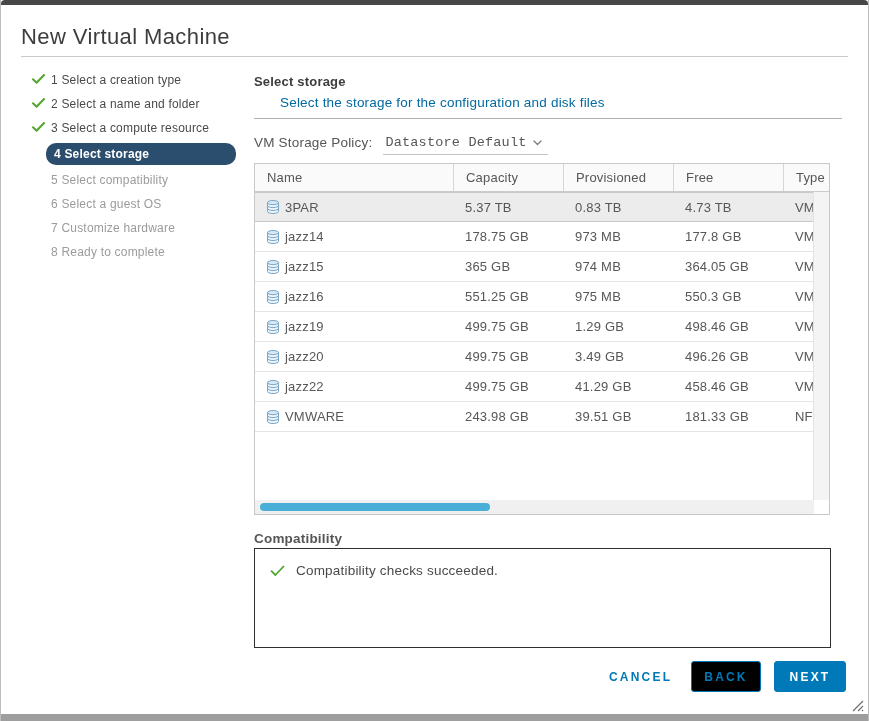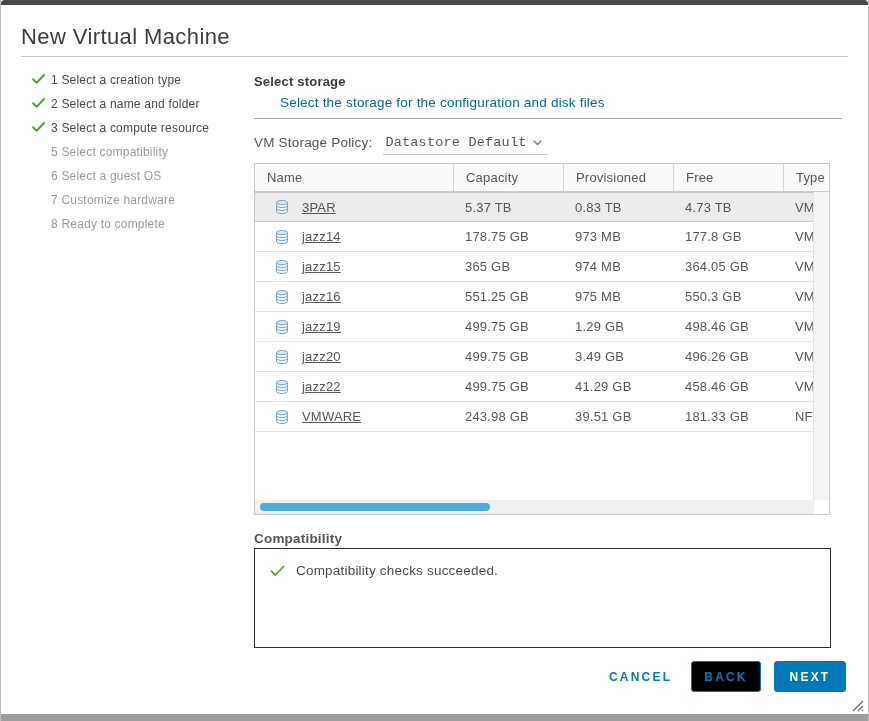--- a/index.html
+++ b/index.html
@@ -49,21 +49,21 @@
   .thead{display:grid;grid-template-columns:198px 110px 110px 110px 1fr;height:28px;
          background:#fafafa;border-bottom:1px solid #cccccc;box-sizing:border-box;}
   .th{line-height:27px;padding-left:12px;font-size:13px;color:#565656;letter-spacing:.2px;
       overflow:hidden;white-space:nowrap;}
   .th + .th{border-left:1px solid #d6d6d6;}
   .trow{display:grid;grid-template-columns:198px 110px 110px 110px 1fr;height:30px;
         border-bottom:1px solid #e4e4e4;box-sizing:border-box;align-items:center;
         font-size:13px;color:#575757;letter-spacing:.2px;cursor:pointer;background:#fff;}
   .trow.selected{background:#ececec;border-top:1px solid #c9c9c9;border-bottom:1px solid #c9c9c9;}
   .cell{overflow:hidden;white-space:nowrap;}
-  .name-cell{display:flex;align-items:center;gap:12px;padding-left:19px;text-decoration:underline;}
+  .name-cell{display:flex;align-items:center;gap:4px;padding-left:10px;}
   .num-cell,.type-cell{padding-left:12px;}
   .ds-icon{flex:0 0 16px;width:16px;height:16px;}
 
   .vscroll{position:absolute;top:28px;right:0;width:15px;bottom:14px;
            background:#f4f4f4;border-left:1px solid #e3e3e3;z-index:3;}
   .hscroll{position:absolute;left:0;right:15px;bottom:0;height:14px;background:#f0f0f0;z-index:3;}
   .hthumb{position:absolute;left:5px;top:3px;width:230px;height:8px;border-radius:4px;background:#49afd9;}
   .scroll-corner{position:absolute;right:0;bottom:0;width:15px;height:14px;background:#ffffff;z-index:3;}
 
   
@@ -108,20 +108,23 @@
           <path d="M1 5.2 L4.6 8.8 L12 1" fill="none" stroke="#52a52e" stroke-width="2" stroke-linecap="round" stroke-linejoin="round"></path>
         </svg>
         <span class="slabel">2 Select a name and folder</span>
       </div>
       <div class="step complete">
         <svg class="check" viewBox="0 0 13 11">
           <path d="M1 5.2 L4.6 8.8 L12 1" fill="none" stroke="#52a52e" stroke-width="2" stroke-linecap="round" stroke-linejoin="round"></path>
         </svg>
         <span class="slabel">3 Select a compute resource</span>
       </div>
+      <div class="step active">
+        <span class="slabel">4 Select storage</span>
+      </div>
       <div class="step pending">
         <span class="slabel">5 Select compatibility</span>
       </div>
       <div class="step pending">
         <span class="slabel">6 Select a guest OS</span>
       </div>
       <div class="step pending">
         <span class="slabel">7 Customize hardware</span>
       </div>
       <div class="step pending">

